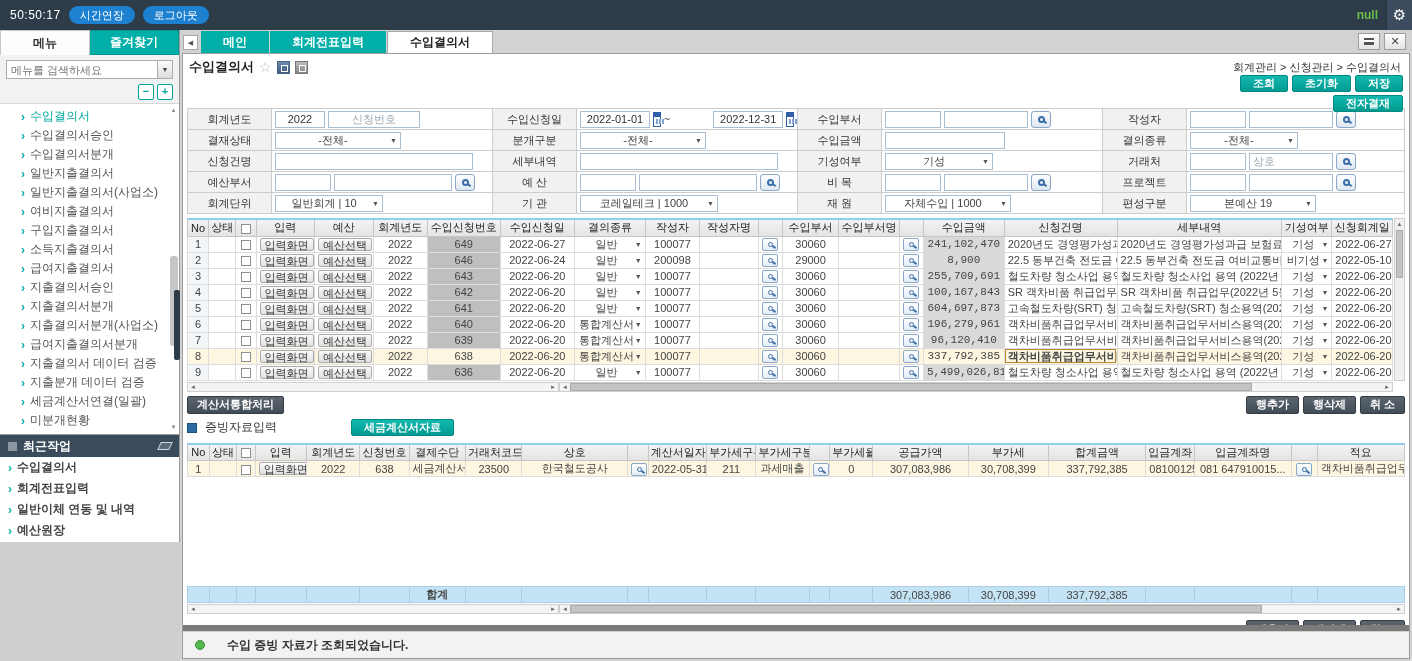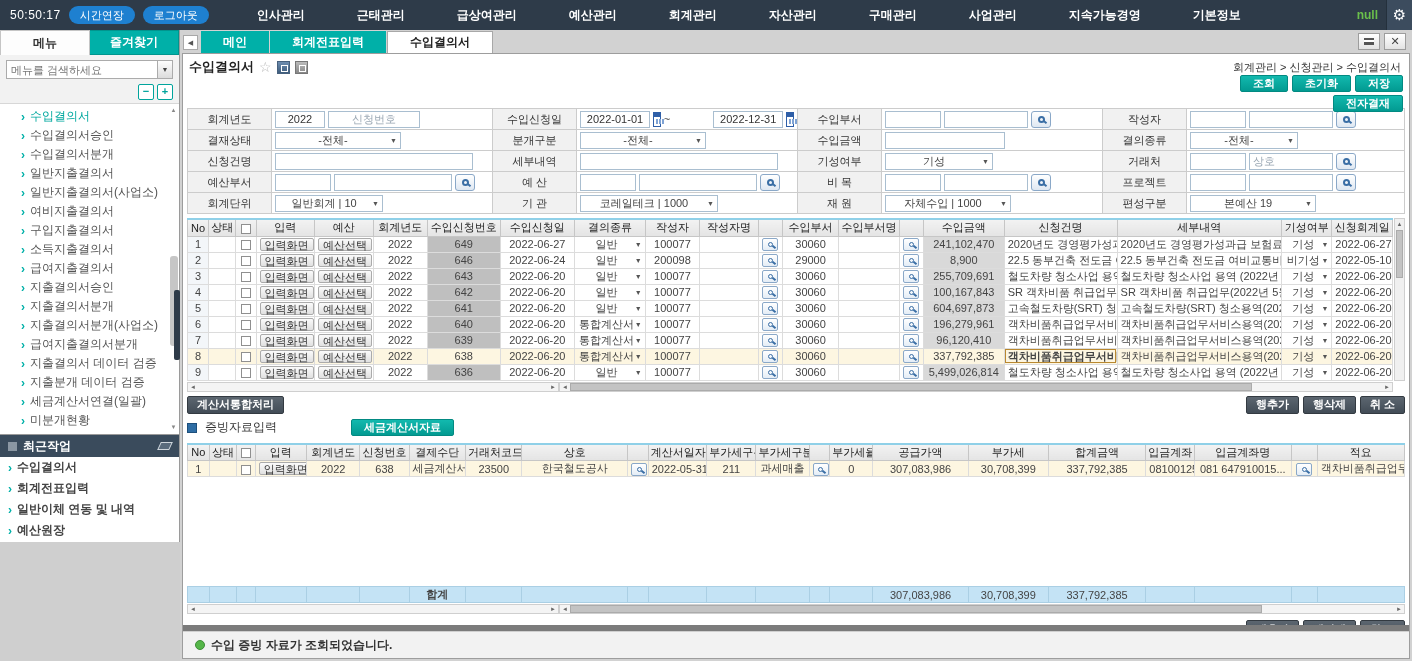--- a/index.html
+++ b/index.html
@@ -91,21 +91,21 @@
   .tilde { font-size:11px; color:#444; }
 
   
   .gridwrap { margin:4px 4px 0 4px; position:relative; }
   table.grid { border-collapse:collapse; table-layout:fixed; width:100%; background:#fff; }
   table.grid th { border:1px solid #c6c6c6; border-top:2px solid #8fd0e8; background:linear-gradient(#f2f2f2,#e4e4e4); font-size:11px; color:#222; height:17px; font-weight:normal; padding:0 2px; overflow:hidden; white-space:nowrap; }
   table.grid td { border:1px solid #dcdcdc; height:15px; font-size:11px; color:#444; padding:0 3px; overflow:hidden; white-space:nowrap; text-align:center; }
   table.grid tr.sel-row td { background:#fdf6e1; }
   td.cell-no { background:#f3f6f9; color:#8fa0b0; }
   td.cell-code { background:#bfbfbf; color:#5a2d82; }
-  td.cell-num { background:#d9d9d9; text-align:right; }
+  td.cell-num { background:#d9d9d9; text-align:right;font-family:Liberation Mono, monospace; }
   tr.sel-row td.cell-code { background:#bfbfbf; }
   tr.sel-row td.cell-num { background:#d9d9d9; }
   td.cell-left { text-align:left; }
   td.cell-right { text-align:right; }
   .gbtn { display:inline-block; min-width:46px; height:13px; line-height:12px; font-size:11px; color:#333; background:linear-gradient(#fbfbfb,#e0e0e0); border:1px solid #ababab; border-radius:2px; padding:0 4px; cursor:pointer; }
   .cbx { display:inline-block; width:10px; height:10px; border:1px solid #8f8f8f; background:#fff; vertical-align:middle; cursor:pointer; }
   .dd-cell { display:flex; align-items:center; }
   .dd-cell .v { flex:1; text-align:center; }
   .dd-cell .car { font-size:7px; color:#555; }
   .mag-sm { width:16px; height:13px; border:1px solid #8aa8c8; border-radius:2px; background:linear-gradient(#fff,#e4edf6); display:inline-flex; align-items:center; justify-content:center; cursor:pointer; }
@@ -129,43 +129,31 @@
   #midbar .right { margin-left:auto; display:flex; gap:4px; }
   #evi-row { height:22px; margin:2px 4px 0 4px; display:flex; align-items:center; gap:8px; }
   #evi-ico { width:10px; height:10px; background:#2e6da4; border:1px solid #1d4f7c; }
   #evi-label { font-size:12px; color:#333; }
   #evi-row .teal-btn { margin-left:66px; }
   #grid2-spacer td { height:110px; border-left:none; border-right:none; border-top:none; border-bottom:none; }
   #foot-btns { height:18px; margin:6px 4px 0 4px; display:flex; justify-content:flex-end; gap:4px; }
 
   
   #dark-band { position:absolute; left:0; right:0; bottom:27px; height:6px; background:#7b7b7b; }
-  #statusbar { position:absolute; left:0; right:0; bottom:0; height:27px; background:#f2f2f2; border-top:1px solid #d0d0d0; display:flex; align-items:center; padding-left:12px; gap:6px; }
+  #statusbar { position:absolute; left:0; right:0; bottom:0; height:27px; background:#f2f2f2; border-top:1px solid #d0d0d0; display:flex; align-items:center; padding-left:12px; gap:22px; }
   #status-dot { width:10px; height:10px; border-radius:50%; background:#55b649; border:1px solid #3e8e38; }
   #status-msg { font-size:12px; font-weight:bold; color:#333; }
 </style>
 </head>
 <body>
 
 <div id="topbar">
   <span id="timer">50:50:17</span>
   <button class="pill">시간연장</button>
   <button class="pill">로그아웃</button>
-  <div id="topbar-menus">
-      <span class="tb-menu">인사관리</span>
-      <span class="tb-menu">근태관리</span>
-      <span class="tb-menu">급상여관리</span>
-      <span class="tb-menu">예산관리</span>
-      <span class="tb-menu">회계관리</span>
-      <span class="tb-menu">자산관리</span>
-      <span class="tb-menu">구매관리</span>
-      <span class="tb-menu">사업관리</span>
-      <span class="tb-menu">지속가능경영</span>
-      <span class="tb-menu">기본정보</span>
-    </div>
   <div id="topbar-right">
     <span id="user-null">null</span>
     <div id="gear-box">
         <span>⚙</span>
       </div>
   </div>
 </div>
 
 <div id="sidebar">
   <div id="side-tabs">

